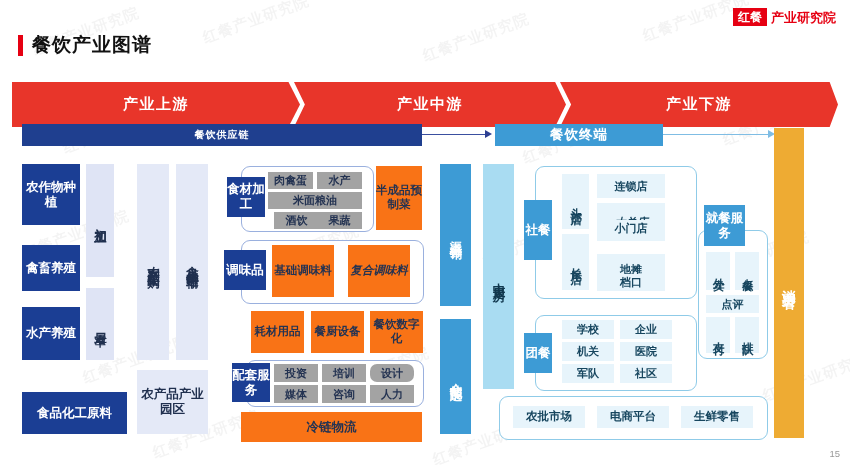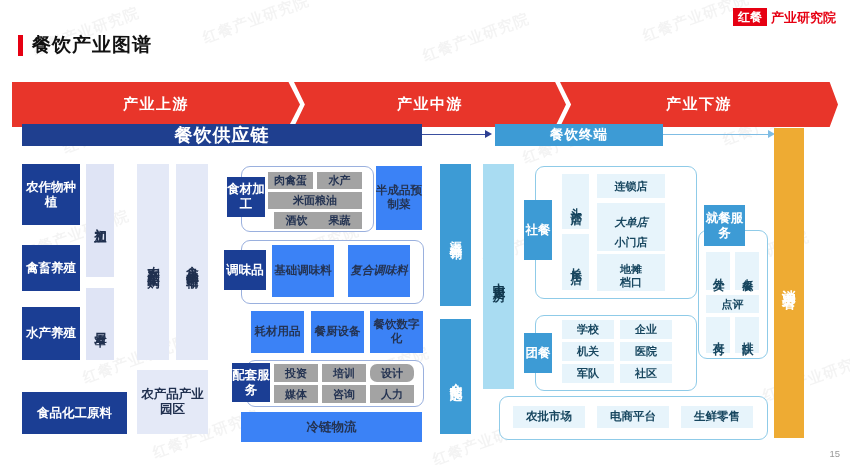--- a/index.html
+++ b/index.html
@@ -33,40 +33,40 @@
         color:#fff;font-size:15px;font-weight:700;letter-spacing:1.5px;}
   .chev.c1{flex:0 0 288px;background:#e8352a;
      clip-path:polygon(0 0,96% 0,100% 50%,96% 100%,0 100%);}
   .chev.c2{flex:0 0 272px;background:#e8352a;margin-left:-6px;
      clip-path:polygon(0 0,96% 0,100% 50%,96% 100%,0 100%,4% 50%);}
   .chev.c3{flex:1 1 auto;background:#e8352a;margin-left:-6px;
      clip-path:polygon(0 0,97% 0,100% 50%,97% 100%,0 100%,4% 50%);}
 
   
   .supply-head{position:absolute;left:22px;top:124px;width:400px;height:22px;background:#1f3f8f;
-     color:#fff;font-size:18px;font-weight:700;display:flex;align-items:center;justify-content:center;
+     color:#fff;font-size:10px;font-weight:700;display:flex;align-items:center;justify-content:center;
      letter-spacing:1px;z-index:4;}
   .term-head{position:absolute;left:495px;top:124px;width:168px;height:22px;background:#3d9bd5;
      color:#fff;font-size:13.5px;font-weight:700;display:flex;align-items:center;justify-content:center;
      letter-spacing:1px;z-index:4;}
   .conn{position:absolute;height:1.4px;background:#3a4fa0;z-index:3;top:134px;}
   .conn.a{left:422px;width:63px;}
   .conn.b{left:663px;width:105px;background:#7fbde4;}
   .arrowhead{position:absolute;width:0;height:0;z-index:3;top:129.5px;
      border-top:4.5px solid transparent;border-bottom:4.5px solid transparent;}
   .arrowhead.a{left:485px;border-left:7px solid #2d3f92;}
   .arrowhead.b{left:768px;border-left:7px solid #7fbde4;}
 
   
   .bx{position:absolute;box-sizing:border-box;display:flex;align-items:center;justify-content:center;
       text-align:center;line-height:1.18;z-index:3;}
   .navy{background:#1b3e94;color:#fff;font-weight:700;font-size:12.5px;}
   .lav{background:#dfe4f5;color:#20304f;font-weight:600;font-size:12.5px;}
   .lav2{background:#e4e9f7;color:#20304f;font-weight:600;font-size:12.5px;}
-  .pale{background:#3b82f6;color:#243352;font-weight:600;font-size:11.5px;}
+  .pale{background:#f97316;color:#243352;font-weight:600;font-size:11.5px;}
   .pale-s{background:#a3a3a3;color:#243352;font-weight:700;font-size:11px;}
   .blue-m{background:#3d9bd5;color:#fff;font-weight:700;font-size:12.5px;}
   .blue-l{background:#a9dcf2;color:#11384f;font-weight:700;font-size:12.5px;}
   .cyan-pale{background:#e7f4fb;color:#17465f;font-weight:600;font-size:11.5px;}
   .cyan-pale-s{background:#e7f4fb;color:#17465f;font-weight:600;font-size:11px;}
   .orange{background:#eeab33;color:#fff;font-weight:700;font-size:14px;}
   .vert{writing-mode:vertical-rl;text-orientation:upright;letter-spacing:2px;}
   .round{border:1.3px solid #9ab0de;border-radius:9px;background:#fff;}
   .round-c{border:1.3px solid #8fcbe8;border-radius:9px;background:#fff;}
   .tab{z-index:5;}
@@ -164,21 +164,21 @@
   <div class="bx blue-m vert" style="left:440px;top:164px;width:31px;height:142px;">渠道分销</div>
   <div class="bx blue-m vert" style="left:440px;top:319px;width:31px;height:115px;">仓储配送</div>
   <div class="bx blue-l vert" style="left:483px;top:164px;width:31px;height:225px;">中央厨房</div>
 
   <div class="round-c" style="position:absolute;left:535px;top:166px;width:160px;height:131px;z-index:2;"></div>
   <div class="bx blue-m tab" style="left:524px;top:200px;width:28px;height:60px;">社餐</div>
   <div class="bx cyan-pale vert" style="left:562px;top:174px;width:27px;height:55px;">头部店</div>
   <div class="bx cyan-pale-s" style="left:597px;top:174px;width:68px;height:24px;">连锁店</div>
   <div class="bx cyan-pale-s" style="left:597px;top:203px;width:68px;height:38px;font-style:italic;">大单店</div>
   <div class="bx cyan-pale vert" style="left:562px;top:234px;width:27px;height:56px;">长尾店</div>
-  <div class="bx cyan-pale-s" style="left:597px;top:234px;width:68px;height:17px;">小门店</div>
+  <div class="bx cyan-pale-s" style="left:597px;top:220px;width:68px;height:17px;">小门店</div>
   <div class="bx cyan-pale-s" style="left:597px;top:254px;width:68px;height:31px;">地摊</div>
   <div class="bx cyan-pale-s" style="left:597px;top:274px;width:68px;height:17px;">档口</div>
 
   <div class="round-c" style="position:absolute;left:535px;top:315px;width:160px;height:74px;z-index:2;"></div>
   <div class="bx blue-m tab" style="left:524px;top:333px;width:28px;height:40px;">团餐</div>
   <div class="bx cyan-pale-s" style="left:562px;top:320px;width:52px;height:19px;">学校</div>
   <div class="bx cyan-pale-s" style="left:620px;top:320px;width:52px;height:19px;">企业</div>
   <div class="bx cyan-pale-s" style="left:562px;top:342px;width:52px;height:19px;">机关</div>
   <div class="bx cyan-pale-s" style="left:620px;top:342px;width:52px;height:19px;">医院</div>
   <div class="bx cyan-pale-s" style="left:562px;top:364px;width:52px;height:19px;">军队</div>

